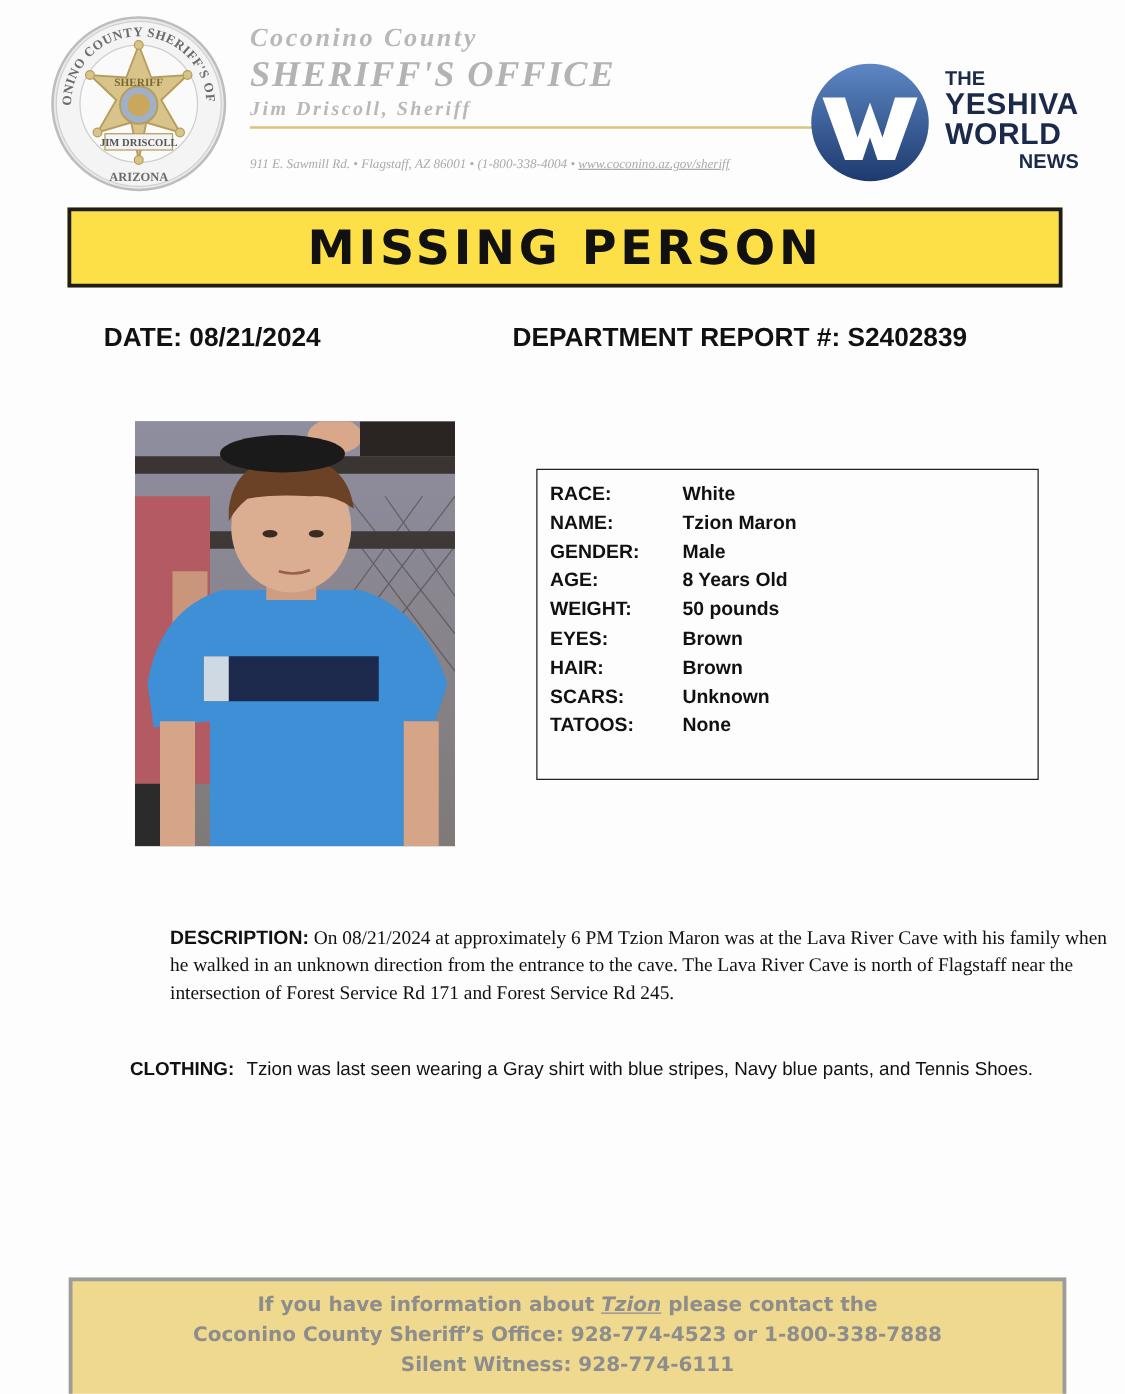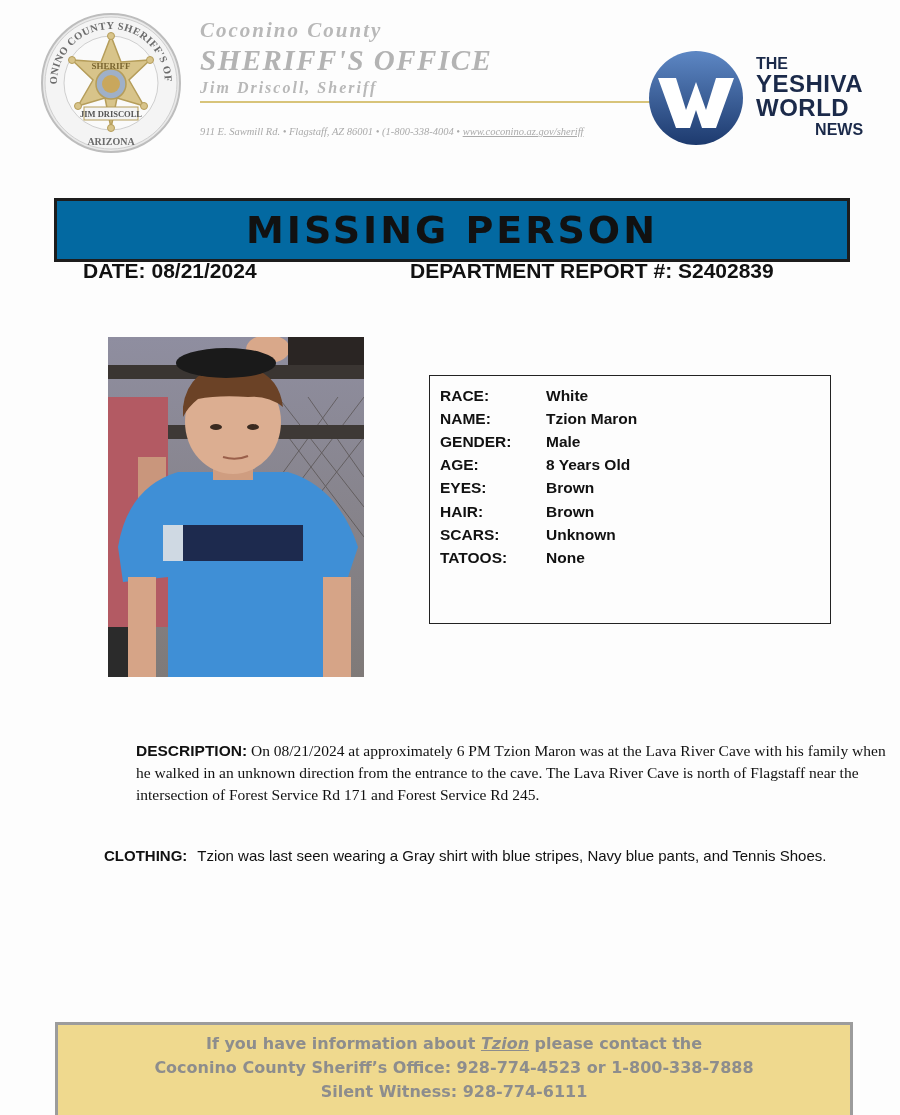--- a/index.html
+++ b/index.html
@@ -20,22 +20,22 @@
 
   .ywn-logo { left: 646px; top: 48px; width: 100px; height: 100px; }
   .ywn-text { left: 756px; top: 56px; font-weight: bold; color: #1b2a4a; line-height: 1; }
   .ywn-the { font-size: 16px; display: block; }
   .ywn-big { font-size: 24px; display: block; letter-spacing: 0.5px; }
   .ywn-news { font-size: 16px; display: block; text-align: right; margin-top: 2px; }
 
   
   .banner {
     left: 54px; top: 166px; width: 796px; height: 64px;
-    background: #0369a1; border: 3px solid #1d1d1d; box-sizing: border-box;
-    display: flex; align-items: center; justify-content: center; margin-top: 32px;
+    background: #fde047; border: 3px solid #1d1d1d; box-sizing: border-box;
+    display: flex; align-items: center; justify-content: center;
   }
   .banner span { font-family: "DejaVu Sans", sans-serif; font-weight: bold; font-size: 38px; letter-spacing: 3px; color: #111; }
 
   .date-line { left: 83px; top: 259px; font-weight: bold; font-size: 21px; }
   .report-line { left: 410px; top: 259px; font-weight: bold; font-size: 21px; }
 
   
   .photo { left: 108px; top: 337px; width: 256px; height: 340px; overflow: hidden; background: #8a8a8a; }
 
   
@@ -186,20 +186,24 @@
   </div>
   <div class="info-row">
     <span class="info-label">GENDER:</span>
     <span>Male</span>
   </div>
   <div class="info-row">
     <span class="info-label">AGE:</span>
     <span>8 Years Old</span>
   </div>
   <div class="info-row">
+    <span class="info-label">WEIGHT:</span>
+    <span>50 pounds</span>
+  </div>
+  <div class="info-row">
     <span class="info-label">EYES:</span>
     <span>Brown</span>
   </div>
   <div class="info-row">
     <span class="info-label">HAIR:</span>
     <span>Brown</span>
   </div>
   <div class="info-row">
     <span class="info-label">SCARS:</span>
     <span>Unknown</span>

